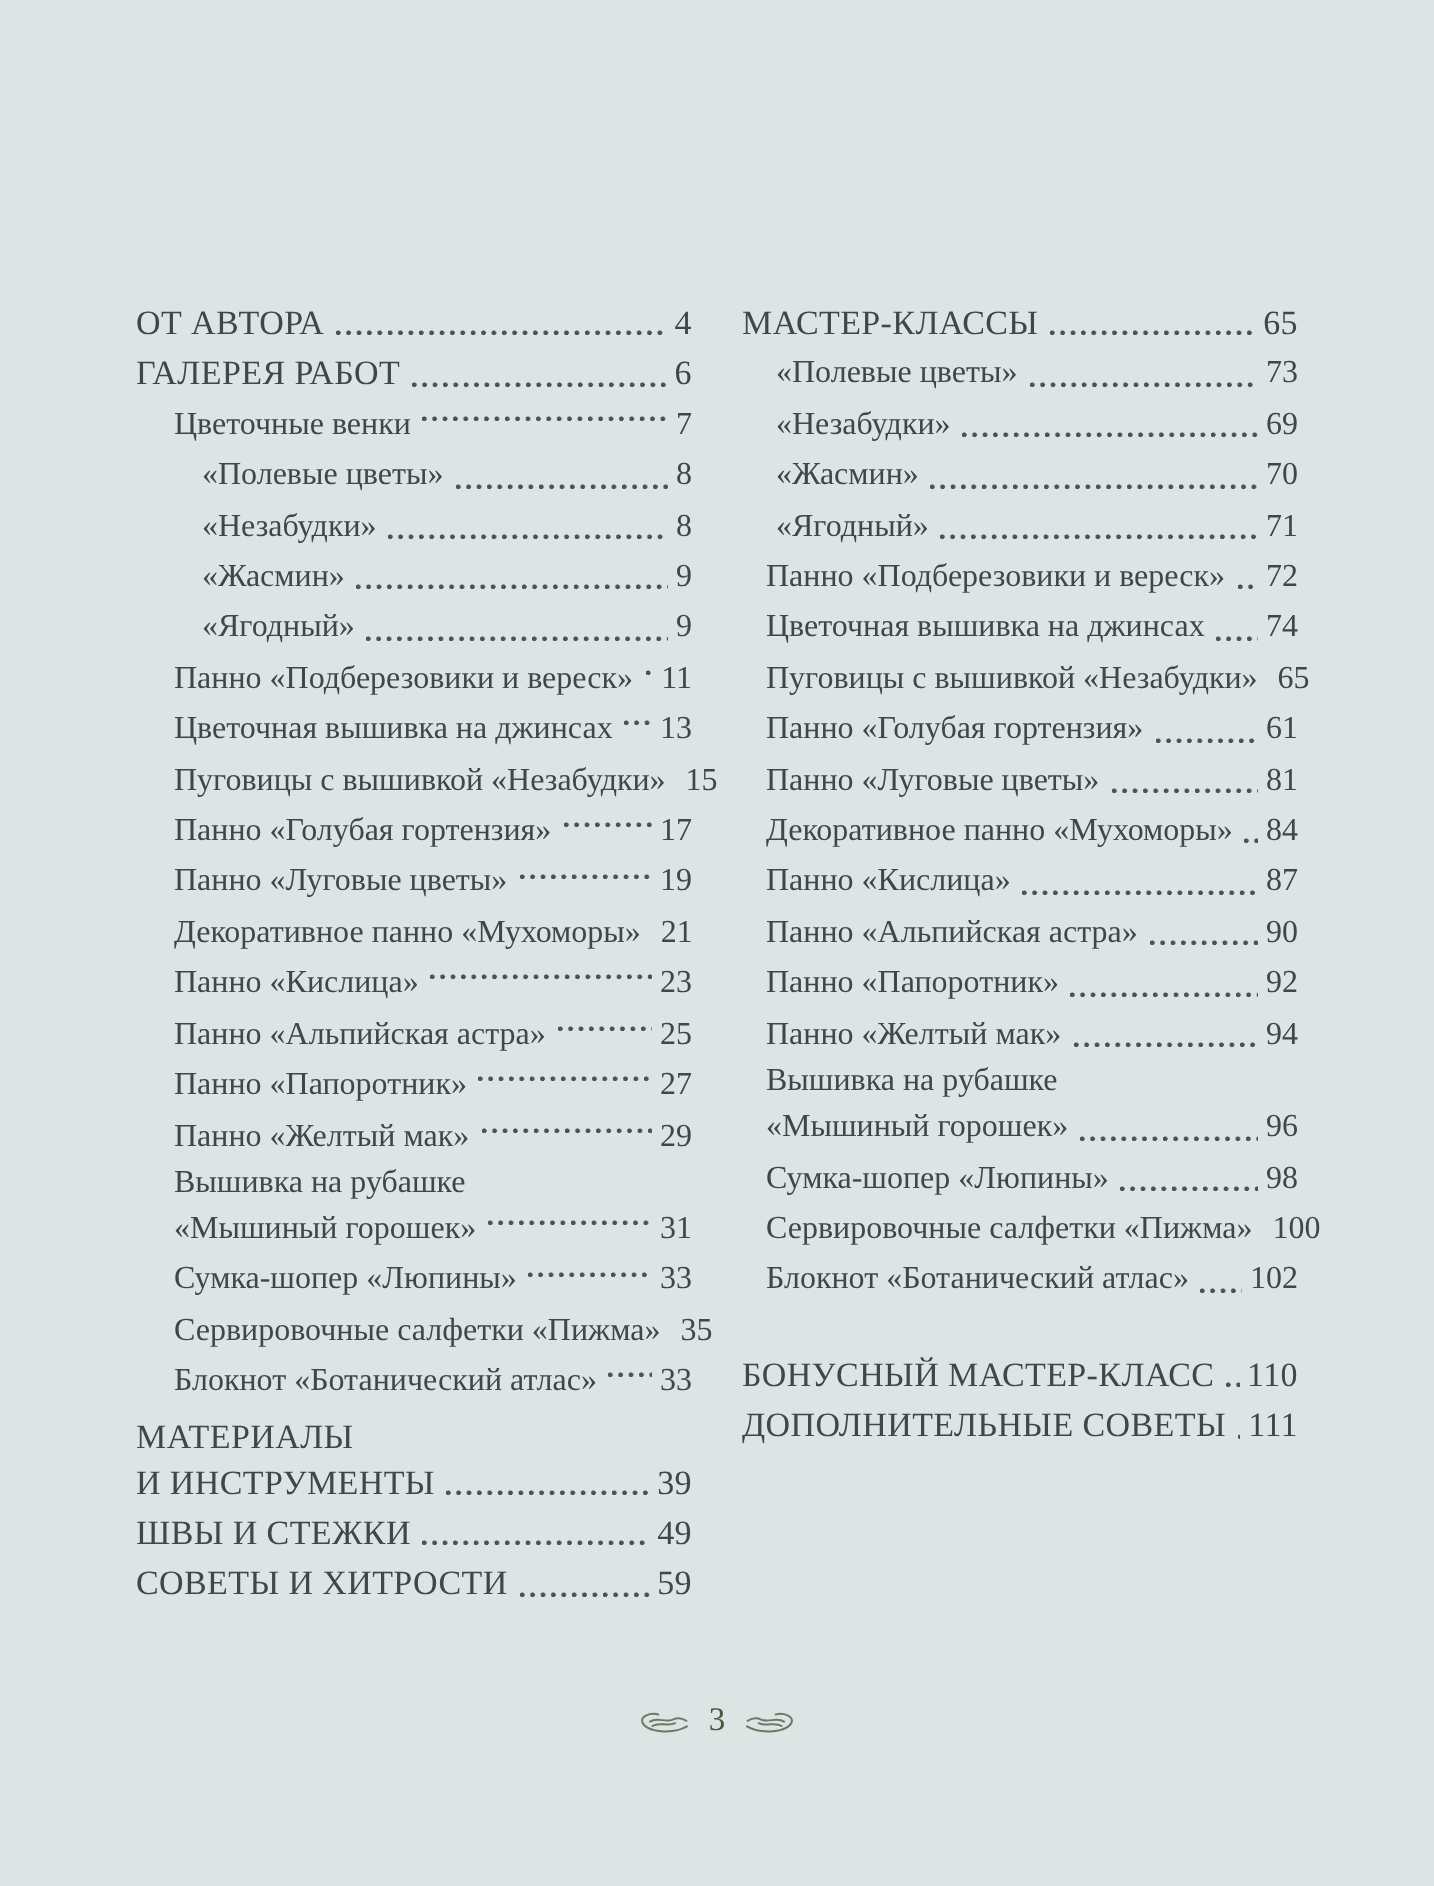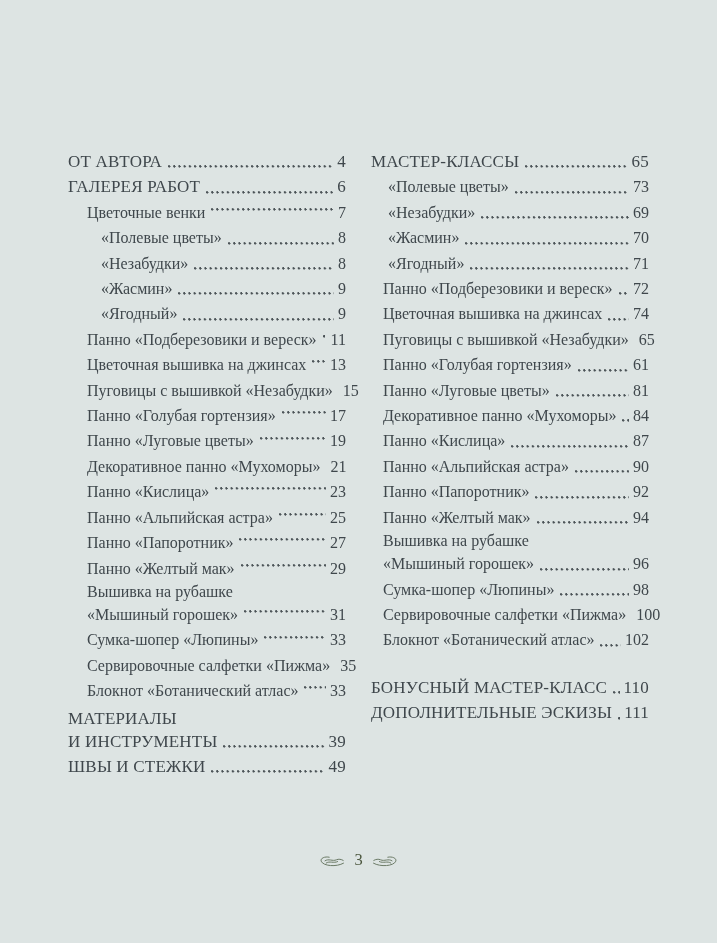--- a/index.html
+++ b/index.html
@@ -180,20 +180,25 @@
         <div class="row lvl0 caps">
           <span class="label">И ИНСТРУМЕНТЫ</span>
           <span class="dots"></span>
           <span class="page-num">39</span>
         </div>
         <div class="row lvl0 caps">
           <span class="label">ШВЫ И СТЕЖКИ</span>
           <span class="dots"></span>
           <span class="page-num">49</span>
         </div>
+        <div class="row lvl0 caps">
+          <span class="label">СОВЕТЫ И ХИТРОСТИ</span>
+          <span class="dots"></span>
+          <span class="page-num">59</span>
+        </div>
       </div>
     <div class="col col-right">
         <div class="row lvl0 caps">
           <span class="label">МАСТЕР-КЛАССЫ</span>
           <span class="dots"></span>
           <span class="page-num">65</span>
         </div>
         <div class="row lvl2">
           <span class="label">«Полевые цветы»</span>
           <span class="dots"></span>
@@ -286,21 +291,21 @@
           <span class="label">Блокнот «Ботанический атлас»</span>
           <span class="dots"></span>
           <span class="page-num">102</span>
         </div>
         <div class="row lvl0 caps gap">
           <span class="label">БОНУСНЫЙ МАСТЕР-КЛАСС</span>
           <span class="dots"></span>
           <span class="page-num">110</span>
         </div>
         <div class="row lvl0 caps">
-          <span class="label">ДОПОЛНИТЕЛЬНЫЕ ЭСКИЗЫ</span>
+          <span class="label">ДОПОЛНИТЕЛЬНЫЕ СОВЕТЫ</span>
           <span class="dots"></span>
           <span class="page-num">111</span>
         </div>
       </div>
   </div>
 
   <div class="footer">
     <span class="orn">
       <svg width="26" height="13" viewBox="0 0 26 13" fill="none" xmlns="http://www.w3.org/2000/svg">
         <path d="M24.5 9.2 C17.5 13.2 4.2 12.2 2.2 7.2 C1.2 4.2 5.8 2.2 10.2 3.2" stroke="#6b7a66" stroke-width="1" stroke-linecap="round"></path>

